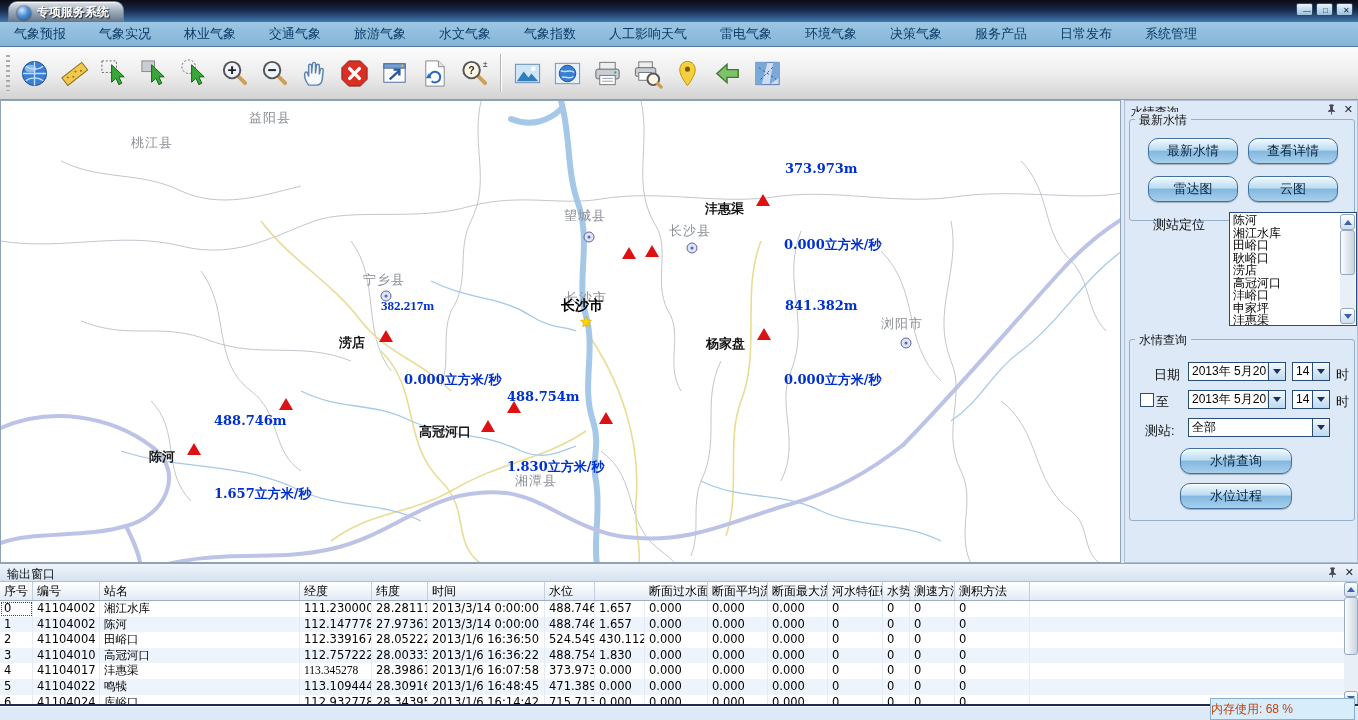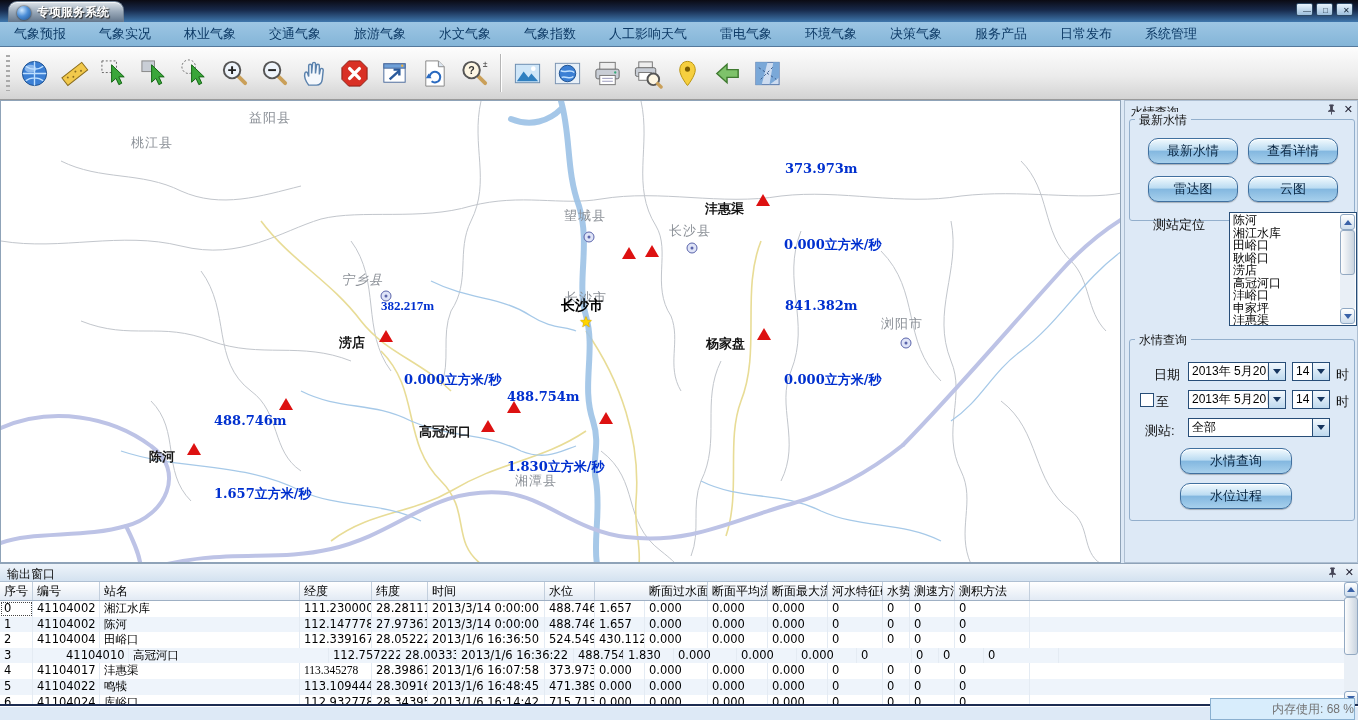--- a/index.html
+++ b/index.html
@@ -96,22 +96,22 @@
   .tbody{position:absolute;left:0;top:37px;width:1344px;height:105px;overflow:hidden;}
   .trow{display:flex;height:15.6px;background:#fff;}
   .trow:nth-child(even){background:#eef4fb;}
   .td{font-size:11.5px;color:#000;line-height:15.6px;padding-left:4px;box-sizing:border-box;
     border-right:1px solid #e4ebf3;white-space:nowrap;overflow:hidden;flex-shrink:0;
     font-family:"DejaVu Sans","Liberation Sans",sans-serif;}
   .trow:first-child .td:first-child{outline:1px dotted #444;outline-offset:-2px;}
   .vscroll{position:absolute;right:0;top:18px;width:14px;height:124px;background:#e9eff6;
     display:flex;flex-direction:column;}
   .memorybox{position:absolute;right:3px;top:698px;width:143px;height:20px;background:#d8edfc;
-    border:1px solid #8ab0d0;font-size:12px;color:#737373;display:flex;align-items:center;
-    justify-content:flex-end;z-index:5;}
+    border:1px solid #8ab0d0;font-size:12px;color:#c2410c;display:flex;align-items:center;
+    justify-content:flex-start;z-index:5;}
 
   
   .darkline{position:absolute;left:0;top:704px;width:1358px;height:2px;background:#1c2c52;}
   .statusbar{position:absolute;left:0;top:706px;width:1358px;height:14px;
     background:linear-gradient(180deg,#e7f0f9,#cfe0ef);font-size:12px;color:#222;}
   .statusbar span{position:absolute;top:0;line-height:14px;white-space:nowrap;}
 
   .icon-pin svg,.icon-x{display:block;}
   .icon-x{font-size:11px;line-height:11px;color:#223;font-weight:bold;}
 </style>
@@ -403,21 +403,21 @@
         <path d="M140,470 C220,445 270,462 330,448 C400,432 430,385 505,392 C545,397 575,430 625,436 C690,444 735,418 790,403 C835,390 872,368 902,344"></path>
         <path d="M902,344 C955,290 1010,225 1060,170 C1085,142 1105,128 1121,118"></path>
         <path d="M125,425 C135,445 140,458 140,470"></path>
       </g>
     </svg>
     <div id="map-anno" style="position:absolute;left:0;top:0;width:1121px;height:463px;">
         <div class="map-label region" style="left: 248px; top: 8px;">益阳县</div>
         <div class="map-label region" style="left: 130px; top: 33px;">桃江县</div>
         <div class="map-label region" style="left: 563px; top: 106px;">望城县</div>
         <div class="map-label region" style="left: 668px; top: 121px;">长沙县</div>
-        <div class="map-label region" style="left: 340px; top: 170px; font-style: italic;">宁乡县</div>
+        <div class="map-label region" style="left: 362px; top: 170px;">宁乡县</div>
         <div class="map-label region" style="left: 564px; top: 188px;">长沙市</div>
         <div class="map-label region" style="left: 880px; top: 214px;">浏阳市</div>
         <div class="map-label region" style="left: 514px; top: 371px;">湘潭县</div>
         <div class="map-label station" style="left: 704px; top: 99px;">沣惠渠</div>
         <div class="map-label station city" style="left: 560px; top: 196px;">长沙市</div>
         <div class="map-label station" style="left: 338px; top: 233px;">涝店</div>
         <div class="map-label station" style="left: 705px; top: 234px;">杨家盘</div>
         <div class="map-label station" style="left: 418px; top: 322px;">高冠河口</div>
         <div class="map-label station" style="left: 148px; top: 347px;">陈河</div>
         <div class="map-label measure" style="left: 784px; top: 60px;">373.973m</div>
@@ -620,21 +620,21 @@
           <div class="td" style="width: 60px;">0.000</div>
           <div class="td" style="width: 60px;">0.000</div>
           <div class="td" style="width: 55px;">0</div>
           <div class="td" style="width: 27px;">0</div>
           <div class="td" style="width: 45px;">0</div>
           <div class="td" style="width: 75px;">0</div>
           <div class="td" style="flex: 1 1 0%; border-right: none;"></div>
         </div>
         <div class="trow">
           <div class="td" style="width: 33px;">3</div>
-          <div class="td" style="width: 67px; margin-left: 29px;">41104010</div>
+          <div class="td" style="width: 67px;">41104010</div>
           <div class="td" style="width: 200px;">高冠河口</div>
           <div class="td" style="width: 72px;">112.757222</div>
           <div class="td" style="width: 56px;">28.003333</div>
           <div class="td" style="width: 117px;">2013/1/6 16:36:22</div>
           <div class="td" style="width: 50px;">488.754</div>
           <div class="td" style="width: 50px;">1.830</div>
           <div class="td" style="width: 63px;">0.000</div>
           <div class="td" style="width: 60px;">0.000</div>
           <div class="td" style="width: 60px;">0.000</div>
           <div class="td" style="width: 55px;">0</div>

